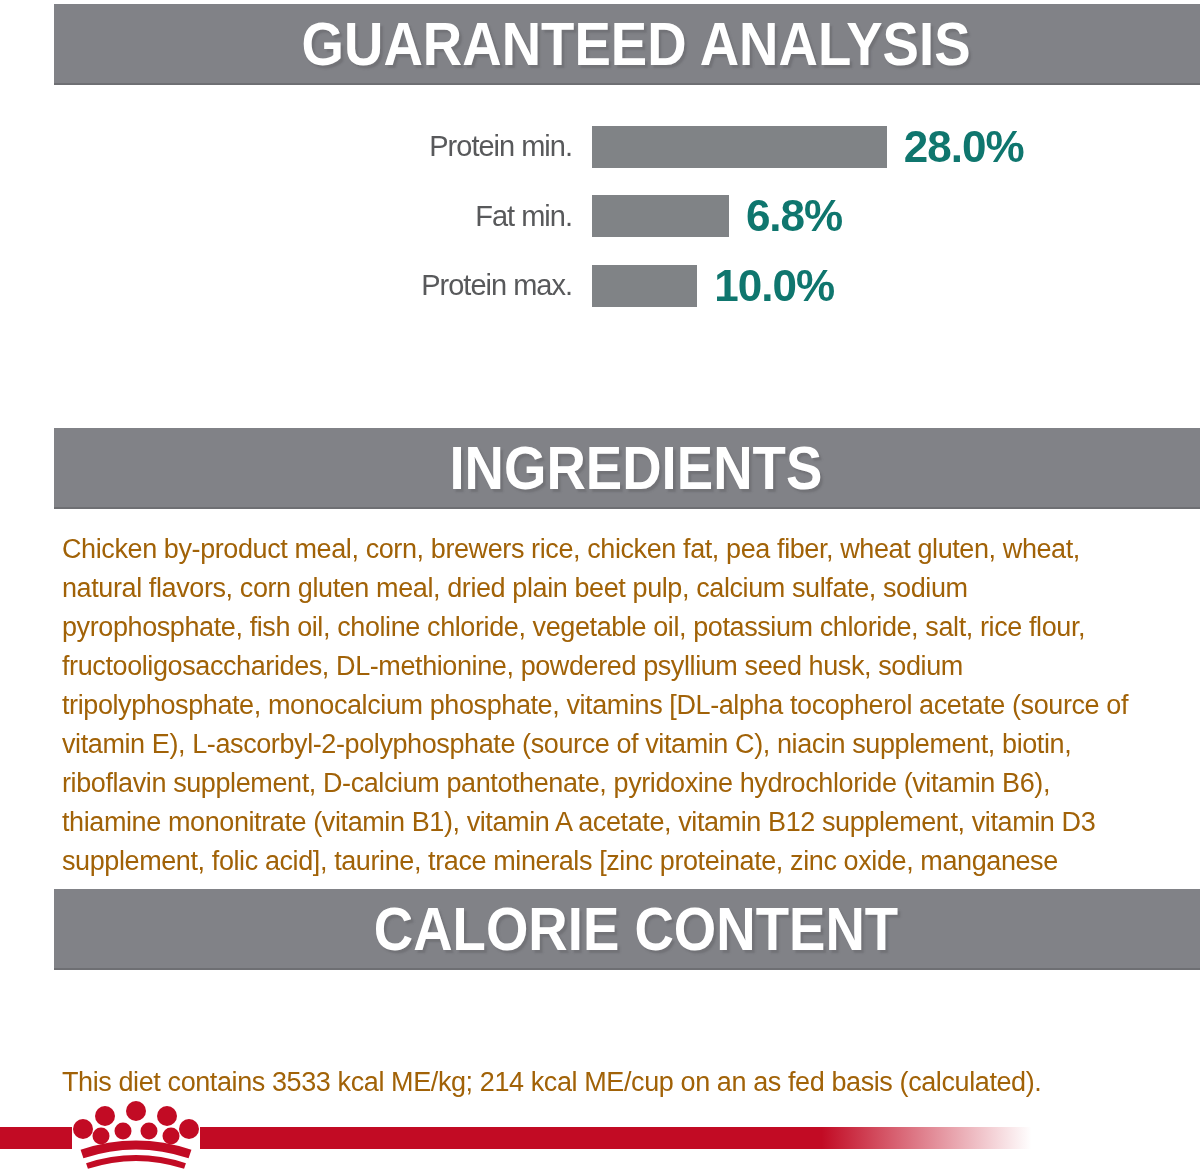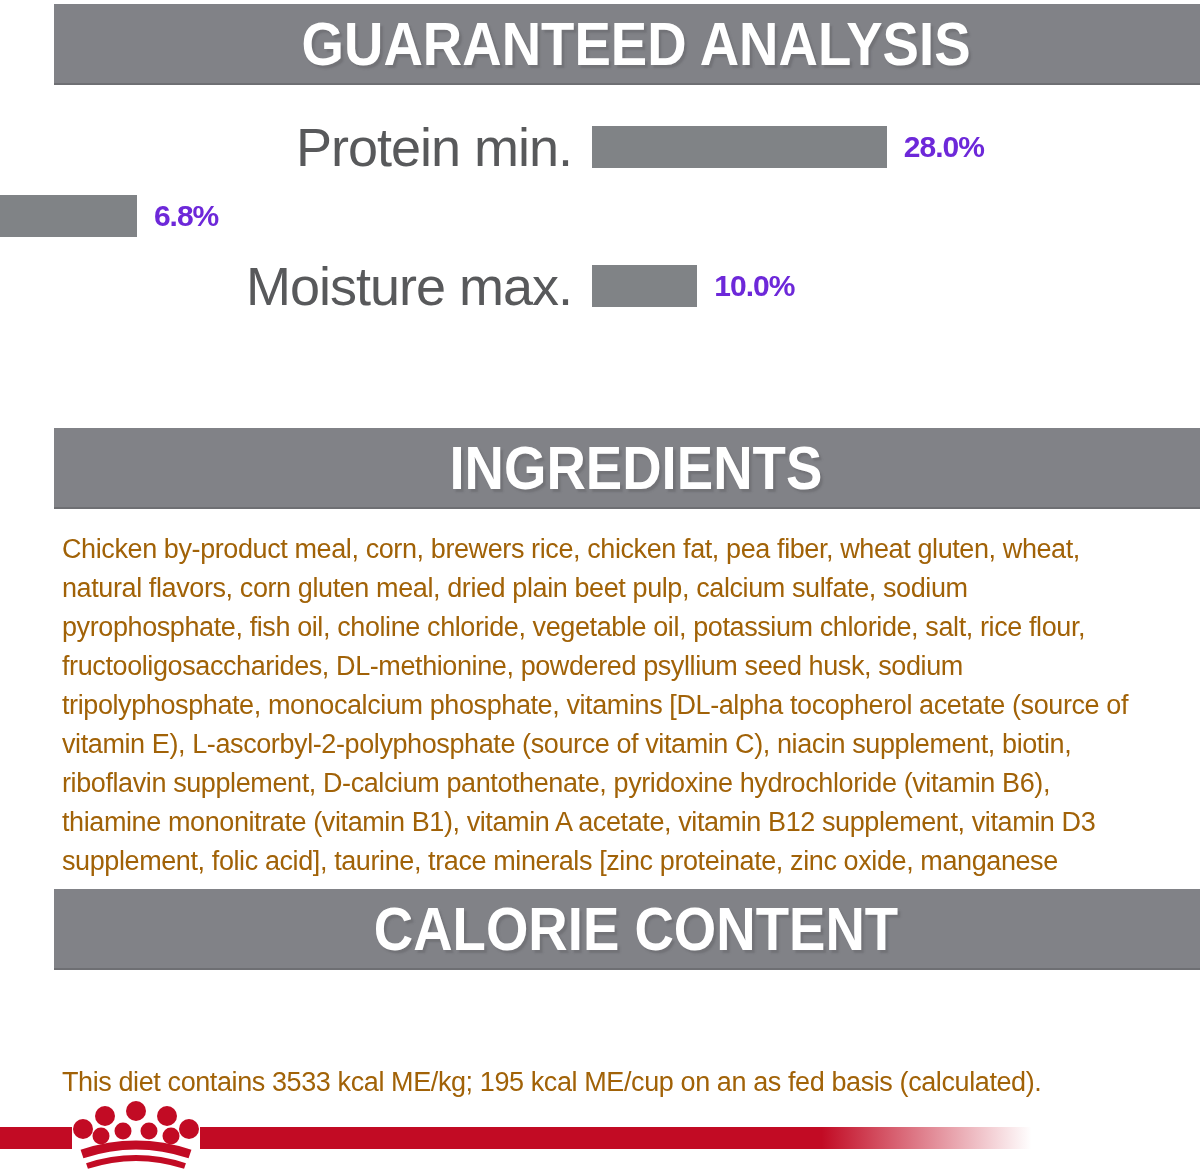--- a/index.html
+++ b/index.html
@@ -18,25 +18,25 @@
     text-shadow:3px 3px 2px rgba(95,96,100,0.45);
   }
   #banner-ga{top:4px;}
   #banner-ing{top:428px;}
   #banner-cal{top:889px;text-align:right;}
 
   #chart{position:absolute;top:112px;left:0;width:1200px;}
   .chart-row{height:69.5px;display:flex;align-items:center;}
   .chart-label{
     width:592px;text-align:right;padding-right:20px;box-sizing:border-box;
-    font-size:54px;color:#58595b;letter-spacing:-1px;
+    font-size:29px;color:#58595b;letter-spacing:-1px;
   }
   .chart-bar{height:42px;background:#808386;flex:0 0 auto;}
   .chart-value{
-    margin-left:17px;font-size:30px;font-weight:bold;color:#6d28d9;letter-spacing:-1px;
+    margin-left:17px;font-size:44px;font-weight:bold;color:#0f766e;letter-spacing:-1px;
   }
 
   .body-text{
     position:absolute;left:62px;color:#a16207;
     font-size:27px;line-height:39px;letter-spacing:-0.4px;
   }
   #ingredients-text{top:530px;width:1092px;text-align:left;}
   #calorie-text{top:1063px;white-space:nowrap;}
 
   .red-band{position:absolute;top:1127px;height:22px;background:#c20b24;}
@@ -54,41 +54,42 @@
   <span class="title">GUARANTEED ANALYSIS</span>
 </div>
 
 <div id="chart">
     <div class="chart-row">
       <div class="chart-label">Protein min.</div>
       <div class="chart-bar" style="width: 294.84px; background: rgb(128, 131, 134);"></div>
       <div class="chart-value">28.0%</div>
     </div>
     <div class="chart-row">
+      <div class="chart-label">Fat min.</div>
       <div class="chart-bar" style="width: 136.89px; background: rgb(128, 131, 134);"></div>
       <div class="chart-value">6.8%</div>
     </div>
     <div class="chart-row">
-      <div class="chart-label">Moisture max.</div>
+      <div class="chart-label">Protein max.</div>
       <div class="chart-bar" style="width: 105.3px; background: rgb(128, 131, 134);"></div>
       <div class="chart-value">10.0%</div>
     </div>
   </div>
 
 <div class="banner" id="banner-ing">
   <span class="title">INGREDIENTS</span>
 </div>
 
 <div class="body-text" id="ingredients-text">Chicken by-product meal, corn, brewers rice, chicken fat, pea fiber, wheat gluten, wheat, natural flavors, corn gluten meal, dried plain beet pulp, calcium sulfate, sodium pyrophosphate, fish oil, choline chloride, vegetable oil, potassium chloride, salt, rice flour, fructooligosaccharides, DL-methionine, powdered psyllium seed husk, sodium tripolyphosphate, monocalcium phosphate, vitamins [DL-alpha tocopherol acetate (source of vitamin E), L-ascorbyl-2-polyphosphate (source of vitamin C), niacin supplement, biotin, riboflavin supplement, D-calcium pantothenate, pyridoxine hydrochloride (vitamin B6), thiamine mononitrate (vitamin B1), vitamin A acetate, vitamin B12 supplement, vitamin D3 supplement, folic acid], taurine, trace minerals [zinc proteinate, zinc oxide, manganese proteinate, ferrous sulfate, manganous oxide, copper sulfate, sodium selenite, calcium iodate, copper proteinate], rosemary extract, preserved with mixed tocopherols and citric acid.</div>
 
 <div class="banner" id="banner-cal">
   <span class="title">CALORIE CONTENT</span>
 </div>
 
-<div class="body-text" id="calorie-text">This diet contains 3533 kcal ME/kg; 195 kcal ME/cup on an as fed basis (calculated).</div>
+<div class="body-text" id="calorie-text">This diet contains 3533 kcal ME/kg; 214 kcal ME/cup on an as fed basis (calculated).</div>
 
 <div class="red-band" id="red-band-left"></div>
 <div class="red-band" id="red-band-right"></div>
 
 <svg id="crown" viewBox="0 0 132 70" xmlns="http://www.w3.org/2000/svg" aria-hidden="true">
   <g fill="#c20b24">
 
     <circle cx="13" cy="29" r="10"></circle>
     <circle cx="35" cy="16" r="10"></circle>
     <circle cx="66" cy="11" r="10"></circle>

